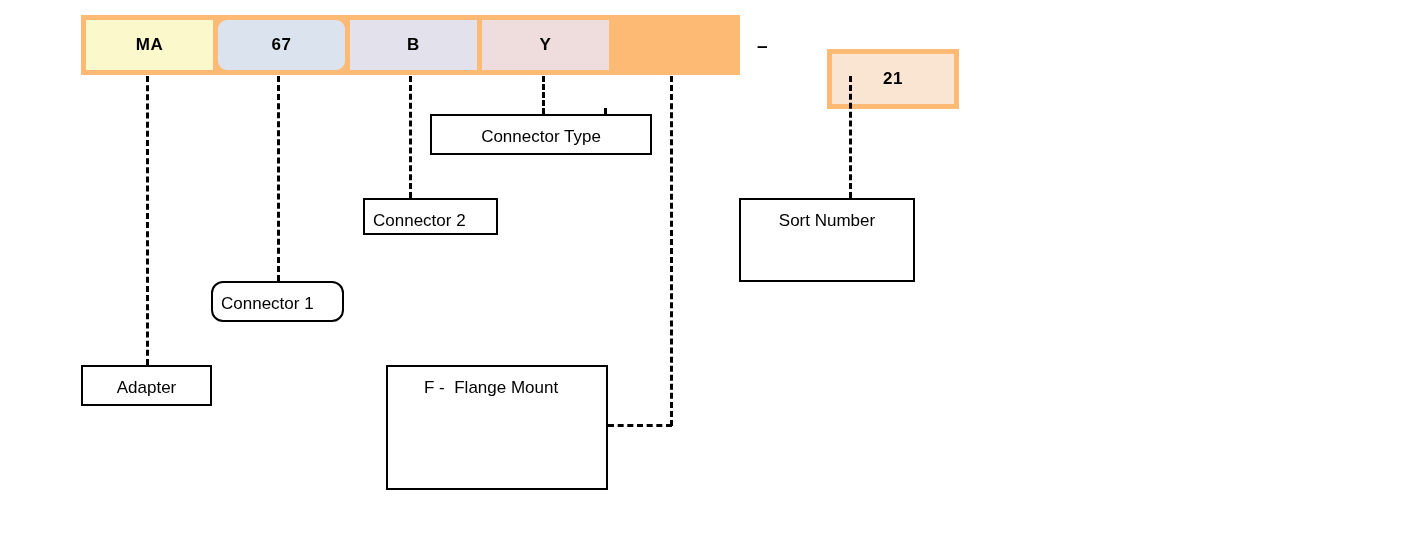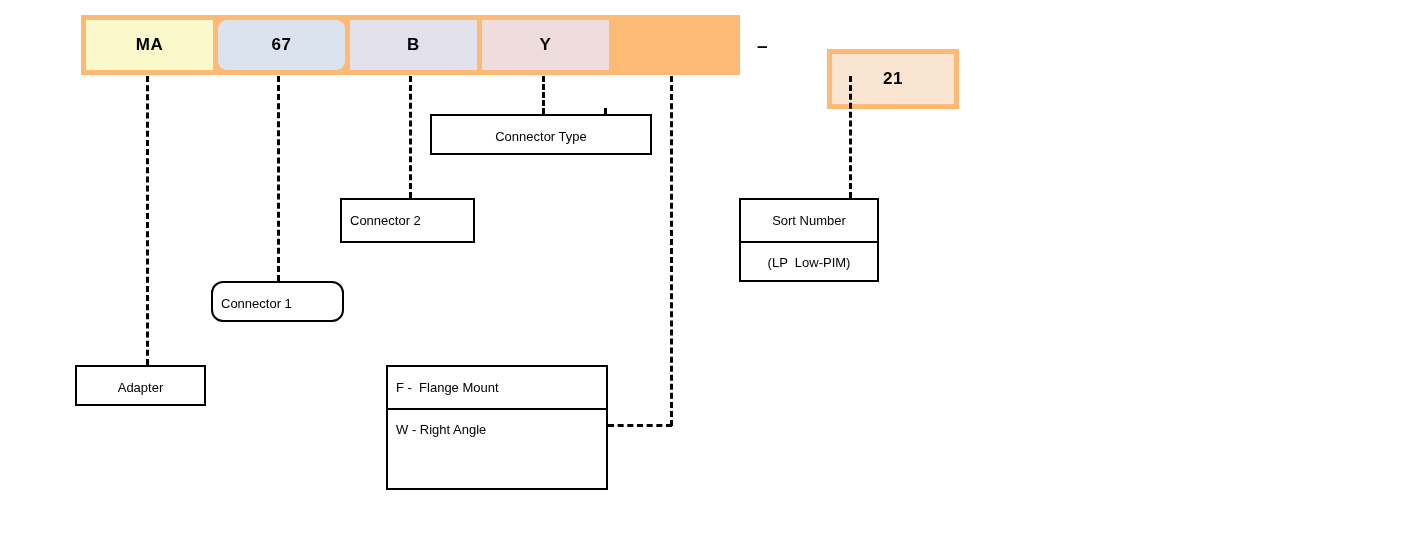--- a/index.html
+++ b/index.html
@@ -49,21 +49,21 @@
     color: #000;
     line-height: 1;
   }
 
   
   .callout {
     position: absolute;
     border: 2px solid #000;
     background: #ffffff;
     box-sizing: border-box;
-    font-size: 13px;
+    font-size: 17px;
     color: #000;
   }
   .callout .row {
     display: flex;
     align-items: center;
     box-sizing: border-box;
     height: 41px;
     padding: 0 8px;
     white-space: pre;
   }
@@ -133,49 +133,43 @@
   <div class="hline" style="left:608px; top:424px; width:64px;"></div>
 
   <div class="vline" style="left:849px; top:76px; height:122px;"></div>
 
   <div class="callout center" style="left:430px; top:114px; width:222px; height:41px;">
     <div class="row">
       <span>Connector Type</span>
     </div>
   </div>
 
-  <div class="callout left" style="left:340px; top:198px; width:135px; height:45px;">
+  <div class="callout left" style="left:363px; top:198px; width:135px; height:37px;">
     <div class="row">
       <span>Connector 2</span>
     </div>
   </div>
 
   <div class="callout left" style="left:211px; top:281px; width:133px; height:41px;border-radius:12px;">
     <div class="row">
       <span>Connector 1</span>
     </div>
   </div>
 
-  <div class="callout center" style="left:75px; top:365px; width:131px; height:41px;">
+  <div class="callout center" style="left:81px; top:365px; width:131px; height:41px;">
     <div class="row">
       <span>Adapter</span>
     </div>
   </div>
 
-  <div class="callout center" style="left:739px; top:198px; width:140px; height:84px;">
+  <div class="callout center" style="left:739px; top:198px; width:176px; height:84px;">
     <div class="row">
       <span>Sort Number</span>
     </div>
-    <div class="row">
-      <span>(LP  Low-PIM)</span>
-    </div>
   </div>
 
-  <div class="callout left" style="left:386px; top:365px; width:222px; height:125px;">
+  <div class="callout left" style="left:386px; top:365px; width:222px; height:125px;padding-left:28px;">
     <div class="row">
       <span>F -  Flange Mount</span>
-    </div>
-    <div class="row">
-      <span>W - Right Angle</span>
     </div>
   </div>
 
 </div>
 
 </body></html>

